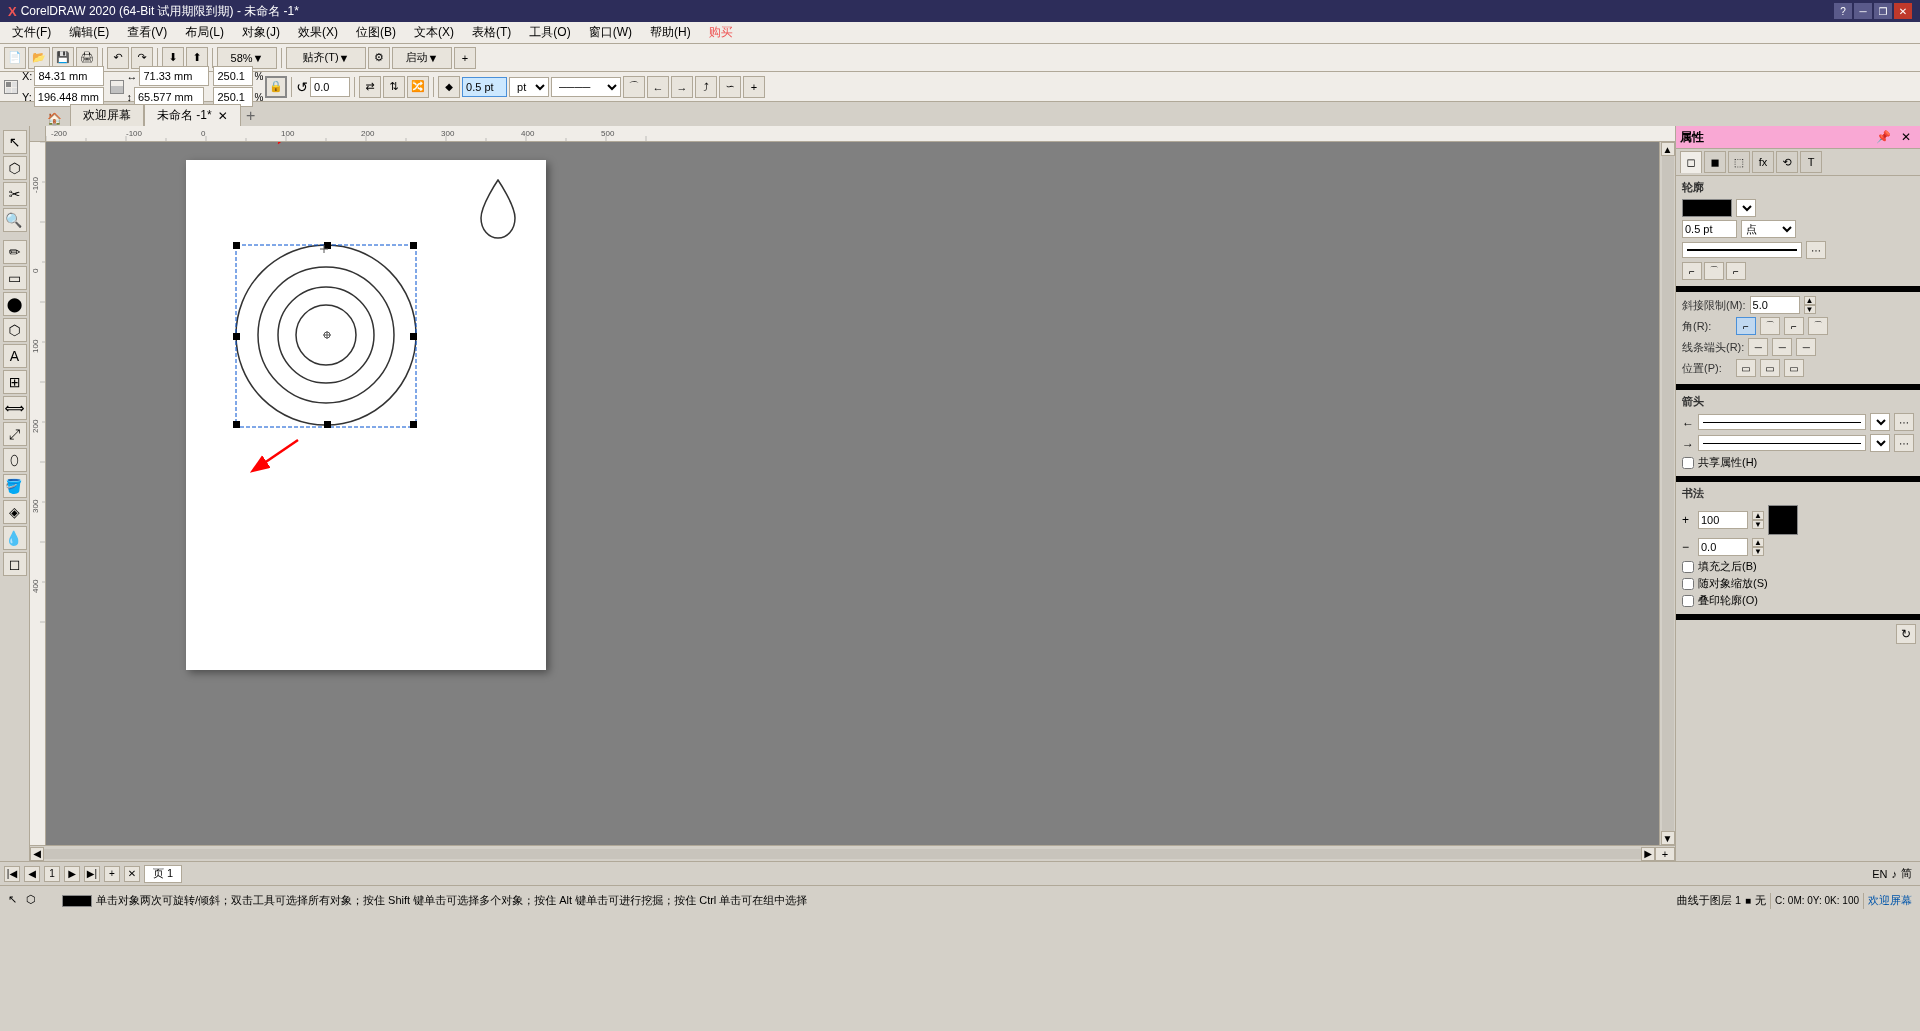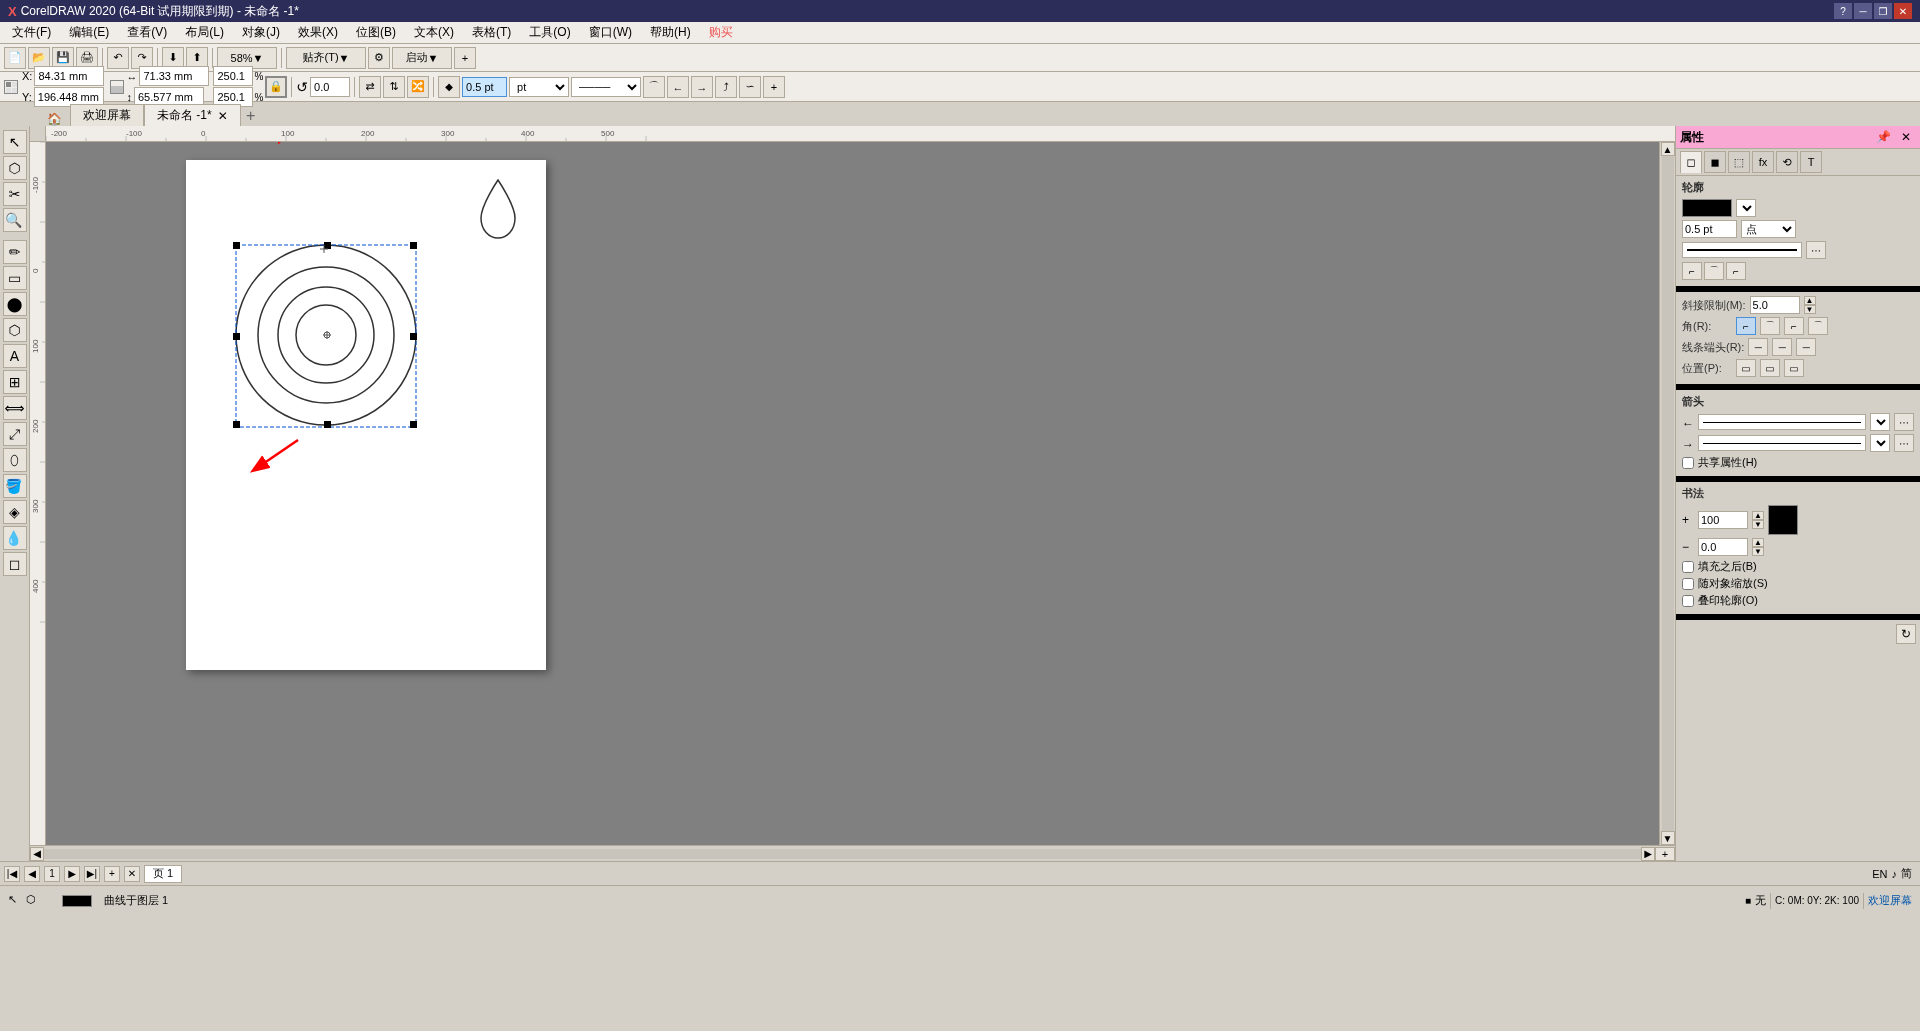--- a/index.html
+++ b/index.html
@@ -254,21 +254,21 @@
   <div class="tb-sep"></div>
 
   <div class="tb-btn">⇄</div>
   <div class="tb-btn">⇅</div>
   <div class="tb-btn">🔀</div>
   <div class="tb-sep"></div>
 
   <div class="tb-btn" style="font-size:10px;">◆</div>
   <div style="display:flex;align-items:center;gap:2px;">
     <input class="tb-input" value="0.5 pt" style="width: 45px; background: rgb(204, 232, 255); border: 1px solid rgb(74, 144, 217);">
-    <select class="tb-input prop-select" style="width:60px;height:20px;">
+    <select class="tb-input prop-select" style="width:40px;height:20px;">
       <option>pt</option>
     </select>
     <select class="tb-input prop-select" style="width:70px;height:20px;">
       <option>────</option>
     </select>
   </div>
   <div class="tb-btn">⌒</div>
   <div class="tb-btn">←</div>
   <div class="tb-btn">→</div>
   <div class="tb-btn">⤴</div>
@@ -611,22 +611,23 @@
   </div>
 </div>
 
 <div id="statusbar">
   <div style="display:flex;align-items:center;gap:2px;">
     <div style="width:16px;height:16px;cursor:pointer;">↖</div>
     <div style="width:16px;height:16px;cursor:pointer;">⬡</div>
     <div style="width:16px;height:16px;"></div>
     <div style="width:30px;height:12px;background:black;border:1px solid #888;"></div>
   </div>
+  <span style="flex:1;font-size:11px;overflow:hidden;white-space:nowrap;">单击对象两次可旋转/倾斜；双击工具可选择所有对象；按住 Shift 键单击可选择多个对象；按住 Alt 键单击可进行挖掘；按住 Ctrl 单击可在组中选择</span>
   <span style="font-size:11px;margin-left:8px;">曲线于图层 1</span>
   <div style="margin-left:auto;display:flex;align-items:center;gap:4px;">
     <span style="font-size:10px;">■</span>
     <span style="font-size:11px;">无</span>
     <div style="width:1px;height:16px;background:#b0a898;"></div>
-    <span style="font-size:10px;">C: 0M: 0Y: 2K: 100</span>
+    <span style="font-size:10px;">C: 0M: 0Y: 0K: 100</span>
     <div style="width:1px;height:16px;background:#b0a898;"></div>
     <span style="font-size:11px;color:#0055aa;">欢迎屏幕</span>
   </div>
 </div>
 
 </body></html>

